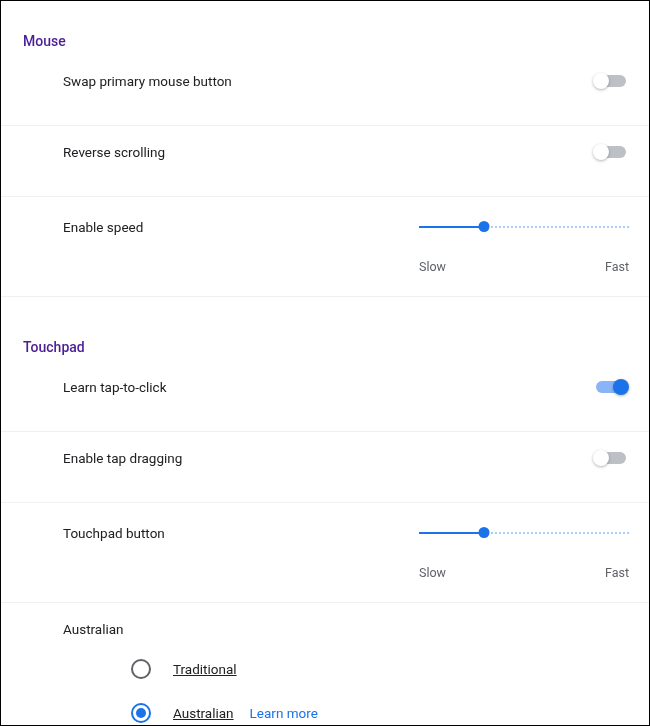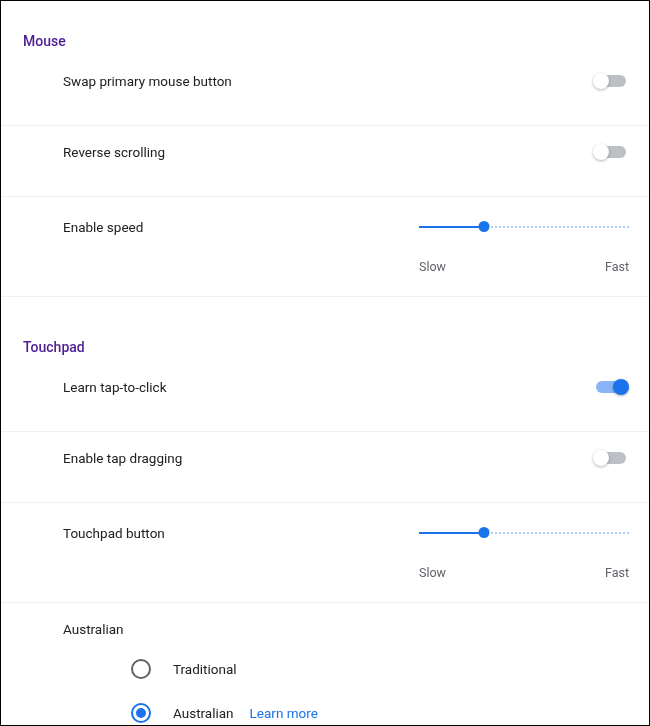--- a/index.html
+++ b/index.html
@@ -148,20 +148,21 @@
       top: 5px;
       left: 5px;
       display: none;
     }
     .radio.selected .radio-inner {
       display: block;
     }
     .radio-label {
       font-size: 13.5px;
       color: #202124;
+      text-decoration: underline;
     }
     .link {
       color: #1a73e8;
       font-size: 13.5px;
       margin-left: 16px;
       cursor: pointer;
     }
     .subheading {
       padding: 18px 20px 10px 62px;
       font-size: 13.5px;

